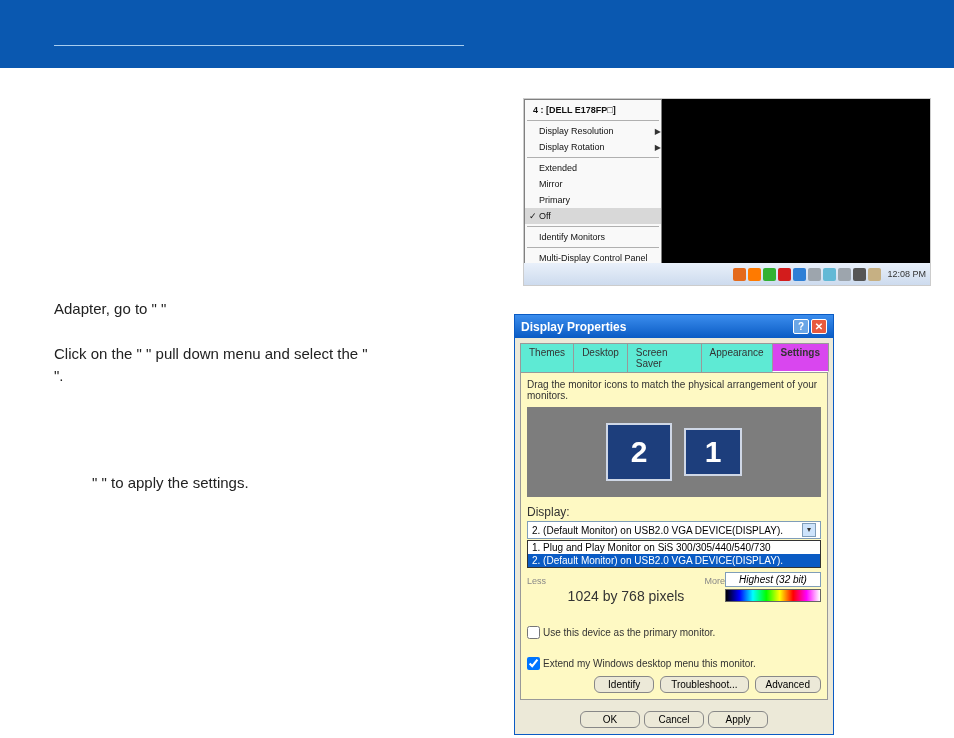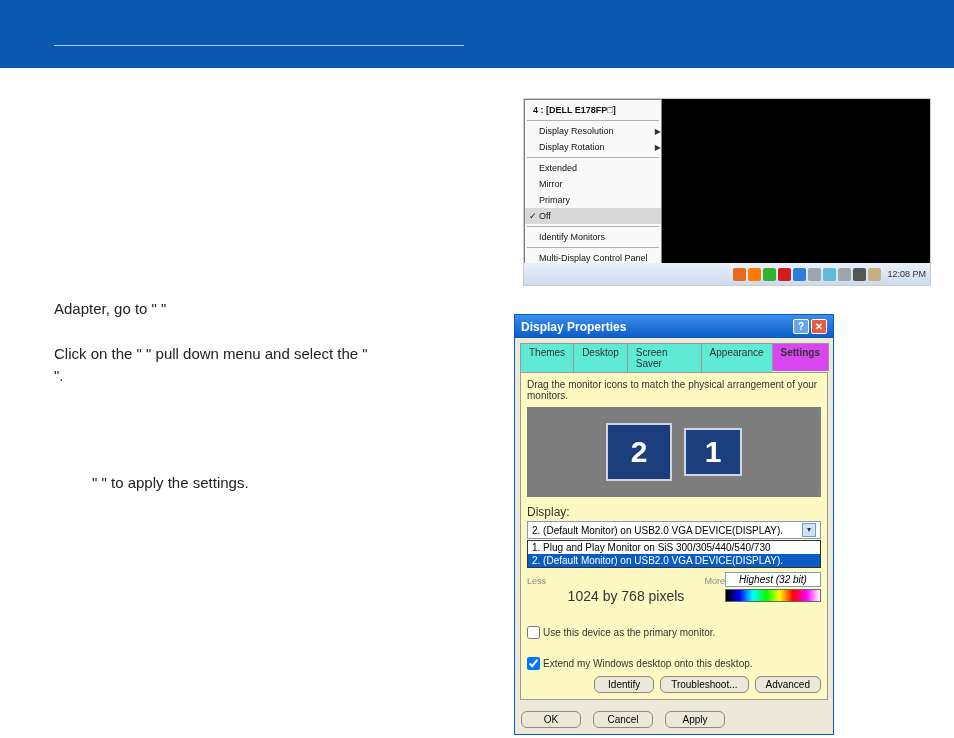--- a/index.html
+++ b/index.html
@@ -55,21 +55,21 @@
   .dd-opt{padding:1px 4px;background:#fff;color:#000;}
   .dd-opt.sel{background:#0a5bc4;color:#fff;}
   .slider-row{display:flex;justify-content:space-between;color:#888;font-size:9px;margin-top:4px;}
   .resline{text-align:center;font-size:14px;color:#333;margin:2px 0 4px 0;}
   .qbox{border:1px solid #7f9db9;background:#fff;padding:1px 3px;font-size:10px;display:inline-block;width:96px;}
   .colorbar{height:13px;width:96px;margin-top:2px;background:linear-gradient(90deg,#000,#00f,#0ff,#0f0,#ff0,#f00,#f0f,#fff);border:1px solid #666;}
   .chkline{font-size:10px;color:#333;margin-top:18px;display:flex;align-items:center;gap:3px;}
   .chkline input{margin:0;}
   .btnrow{display:flex;justify-content:flex-end;gap:6px;margin-top:6px;}
   .winbtn{background:#ece9d8;border:1px solid #888;border-radius:6px;font-size:10px;padding:2px 10px;min-width:60px;text-align:center;}
-  .footbtns{display:flex;justify-content:flex-start;gap:12px;padding:6px;}
+  .footbtns{display:flex;justify-content:center;gap:4px;padding:6px;}
   .bottom-row{display:flex;justify-content:space-between;align-items:flex-start;margin-top:4px;}
 </style>
 </head>
 <body>
 
 <div class="blue-banner">
   <div class="blue-banner-line"></div>
 </div>
 
 <div class="content-wrap">
@@ -190,21 +190,21 @@
             <div class="qbox">Highest (32 bit)</div>
             <div class="colorbar"></div>
           </div>
         </div>
         <div class="chkline">
           <input type="checkbox" style="">
           <span>Use this device as the primary monitor.</span>
         </div>
         <div class="chkline">
           <input type="checkbox" checked="" style="">
-          <span>Extend my Windows desktop onto this desktop.</span>
+          <span>Extend my Windows desktop menu this monitor.</span>
         </div>
         <div class="btnrow">
           <div class="winbtn">Identify</div>
           <div class="winbtn">Troubleshoot...</div>
           <div class="winbtn">Advanced</div>
         </div>
       </div>
       <div class="footbtns">
         <div class="winbtn">OK</div>
         <div class="winbtn">Cancel</div>

